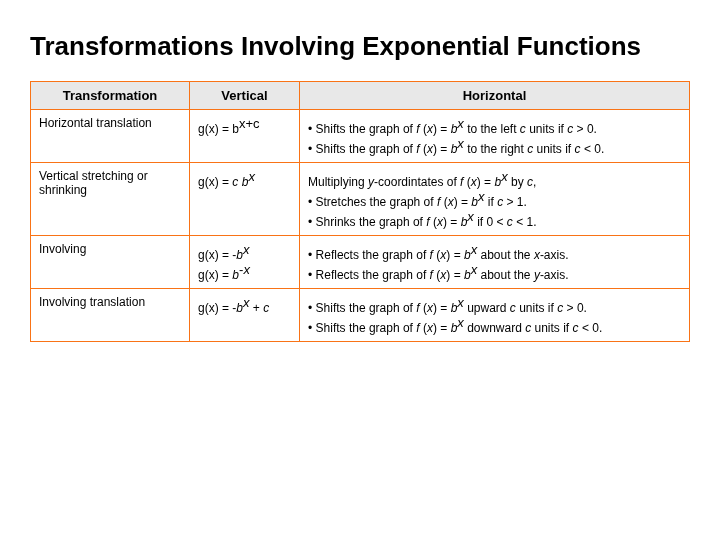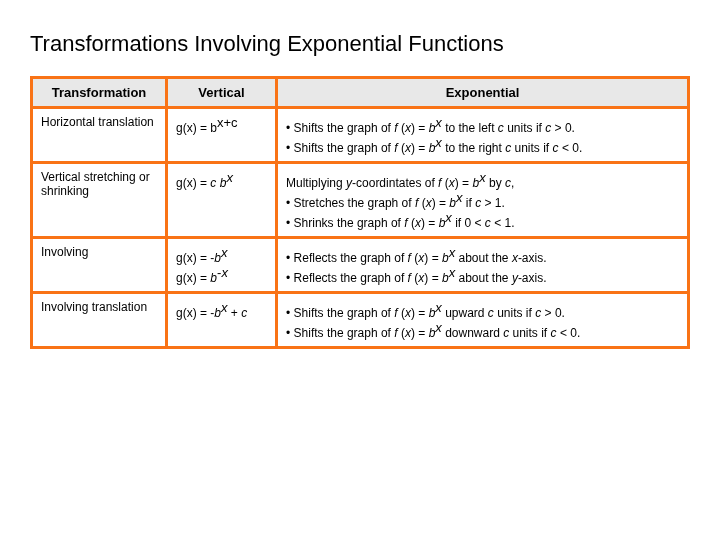--- a/index.html
+++ b/index.html
@@ -5,42 +5,42 @@
     * { box-sizing: border-box; margin: 0; padding: 0; }
     body {
       background: #fff;
       font-family: Arial, sans-serif;
       width: 720px;
       height: 540px;
       overflow: hidden;
       padding: 30px 30px 20px 30px;
     }
     h1 {
-      font-size: 22px;
-      font-weight: normal;
+      font-size: 26px;
+      font-weight: bold;
       margin-bottom: 18px;
       line-height: 1.25;
     }
     table {
       width: 100%;
       border-collapse: collapse;
       font-size: 12px;
     }
     th, td {
-      border: 3px solid #f97316;
+      border: 1px solid #f97316;
       padding: 6px 8px;
       vertical-align: top;
     }
     th {
       background: #e8e8e8;
       font-weight: bold;
       font-size: 13px;
     }
     td.transform-col {
-      width: 135px;
+      width: 159px;
       font-size: 12px;
       margin-top: 20px;
     }
     td.equation-col {
       width: 110px;
       font-size: 12px;
     }
     td.desc-col {
       font-size: 12px;
     }
@@ -49,21 +49,21 @@
 </head>
 <body>
 
 <h1>Transformations Involving Exponential Functions</h1>
 
 <table>
   <thead>
     <tr>
       <th>Transformation</th>
       <th>Vertical</th>
-      <th>Exponential</th>
+      <th>Horizontal</th>
     </tr>
   </thead>
   <tbody id="table-body">
   <tr>
         <td class="transform-col">Horizontal translation</td>
         <td class="equation-col">g(x) = b<sup>x+c</sup></td>
         <td class="desc-col">• Shifts the graph of <i>f</i> (<i>x</i>) = <i>b</i><sup><i>x</i></sup> to the left <i>c</i> units if <i>c</i> &gt; 0.<br>• Shifts the graph of <i>f</i> (<i>x</i>) = <i>b</i><sup><i>x</i></sup> to the right <i>c</i> units if <i>c</i> &lt; 0.</td>
       </tr>
       <tr>
         <td class="transform-col">Vertical stretching or shrinking</td>

